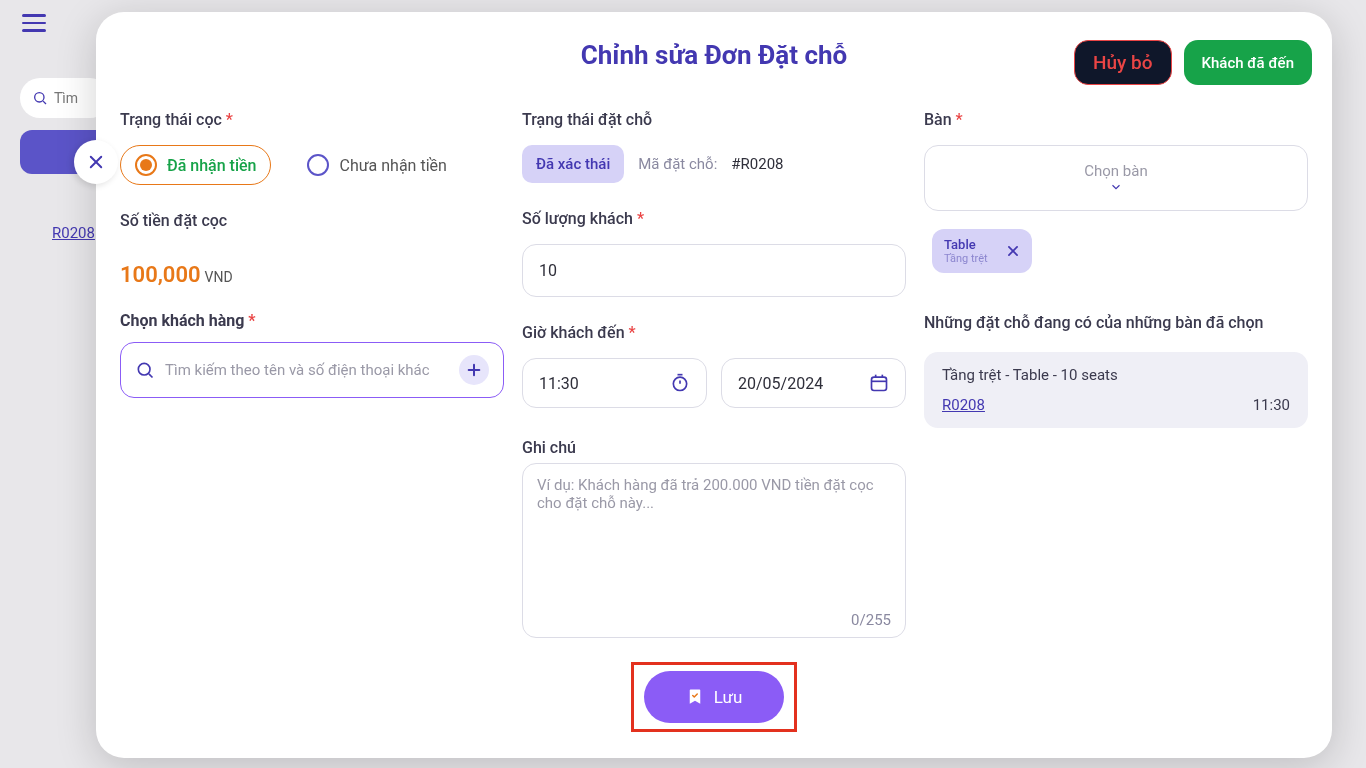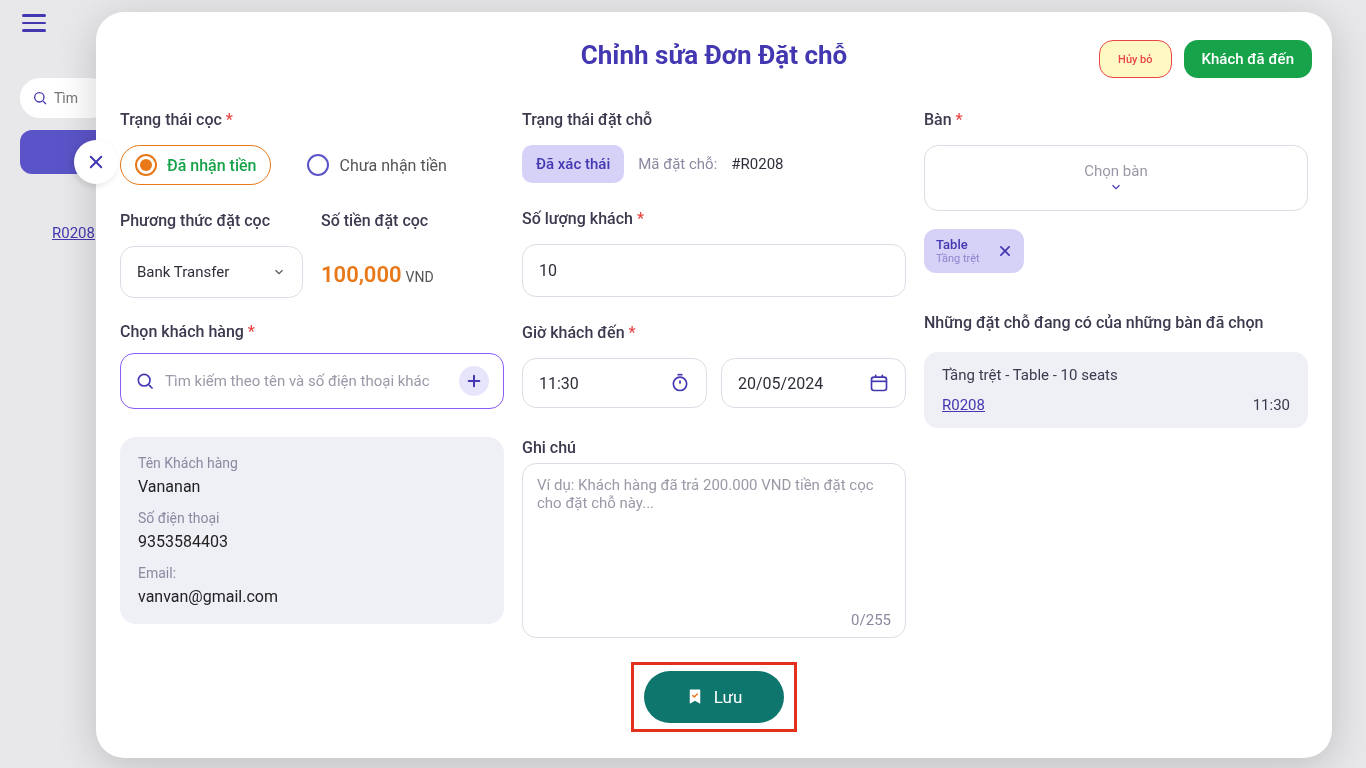--- a/index.html
+++ b/index.html
@@ -12,21 +12,21 @@
 .bg-add { position: absolute; top: 130px; left: 20px; width: 90px; height: 44px; background: #5b54c8; border-radius: 12px; }
 .bg-link { position: absolute; top: 224px; left: 52px; color:#4338b1; text-decoration: underline; font-size:15px; }
 
 .modal { position: absolute; top: 12px; left: 96px; right: 34px; bottom: 10px; background: #fff; border-radius: 28px; padding: 28px 20px 20px 20px; box-shadow: 0 8px 40px rgba(0,0,0,.18); }
 
 .close-btn { position: absolute; top: 128px; left: -22px; width: 44px; height: 44px; background:#fff; border-radius: 50%; display:flex; align-items:center; justify-content:center; box-shadow: -2px 2px 6px rgba(0,0,0,.12); cursor:pointer; }
 
 .header { display:flex; align-items:flex-start; justify-content:center; position:relative; height: 50px; margin-bottom: 20px; }
 .title { color:#4338b1; font-weight:700; font-size:26px; }
 .hdr-actions { position:absolute; right:0; display:flex; gap:12px; }
-.btn-cancel { border:1.5px solid #ea4545; color:#ea4545; background:#fef9c3; padding:10px 18px; border-radius:14px; font-size:11px; font-weight:500; cursor:pointer; }
+.btn-cancel { border:1.5px solid #ea4545; color:#ea4545; background:#0f172a; padding:10px 18px; border-radius:14px; font-size:19px; font-weight:500; cursor:pointer; }
 .btn-arrived { background:#17a349; color:#fff; border:none; padding:10px 18px; border-radius:14px; font-size:15px; font-weight:500; cursor:pointer; }
 
 .body { display:flex; gap:18px; padding: 0 4px; }
 .col { flex:1; display:flex; flex-direction:column; }
 .col-l { max-width: 390px; }
 .col-m { max-width: 400px; }
 .col-r { flex:1; }
 
 .label { color:#3b3a4e; font-size:16px; margin-bottom:16px; font-weight:500; }
 .req::after { content:" *"; color:#ea4545; }
@@ -41,21 +41,21 @@
 .radio.paid span.txt { color:#17a349; font-weight:500; }
 
 .row2 { display:flex; gap:18px; margin-bottom:24px; }
 .method-wrap { flex:1; }
 .amount-wrap { flex:1; }
 .select-box { border:1px solid #dcdce6; border-radius:14px; padding:16px 16px; display:flex; align-items:center; justify-content:space-between; cursor:pointer; font-size:15px; color:#2f2f3a; }
 .amount { display:flex; align-items:baseline; gap:4px; padding-top:16px; }
 .amount .num { color:#e87818; font-size:22px; font-weight:600; }
 .amount .cur { color:#555; font-size:14px; }
 
-.cust-label { margin-bottom:12px; }
+.cust-label { margin-bottom:12px;font-weight:bold; }
 .search-cust { border:1px solid #8b5cf6; border-radius:14px; padding:12px 14px; display:flex; align-items:center; gap:10px; }
 .search-cust input { border:none; outline:none; flex:1; font-size:15px; color:#333; }
 .search-cust input::placeholder { color:#9a99a7; }
 .add-cust { width:30px; height:30px; border-radius:50%; background:#e7e5fb; color:#4338b1; display:flex; align-items:center; justify-content:center; font-size:20px; font-weight:600; cursor:pointer; }
 
 .cust-card { background:#efeff6; border-radius:16px; padding:18px 18px; margin-top:28px; }
 .cust-card .k { color:#8a89a0; font-size:14px; margin-bottom:6px; }
 .cust-card .v { color:#222; font-size:16px; margin-bottom:14px; }
 
 .status-row { display:flex; align-items:center; gap:14px; margin-bottom:26px; }
@@ -70,36 +70,36 @@
 .arrival-row .tbox { flex:1; display:flex; align-items:center; justify-content:space-between; border:1px solid #dcdce6; border-radius:14px; padding:14px 16px; font-size:16px; color:#2f2f3a; cursor:pointer; }
 
 .note-label { margin-top:30px; margin-bottom:6px; font-size:16px; color:#3b3a4e; font-weight:500; }
 .textarea-wrap { border:1px solid #dcdce6; border-radius:14px; padding:12px 14px 8px; height:175px; display:flex; flex-direction:column; }
 .textarea-wrap textarea { border:none; outline:none; resize:none; flex:1; font-size:15px; color:#333; font-family:inherit; }
 .textarea-wrap textarea::placeholder { color:#9a99a7; }
 .counter { text-align:right; color:#8a89a0; font-size:15px; }
 
 .table-select { border:1px solid #dcdce6; border-radius:14px; padding:16px 16px; display:flex; align-items:center; justify-content:space-between; cursor:pointer; color:#9a99a7; font-size:15px; margin-bottom:18px;flex-direction:column; }
 
-.table-chip { background:#d6d2f7; border-radius:12px; padding:8px 12px; display:inline-flex; align-items:center; gap:18px; margin-bottom:40px; }
+.table-chip { background:#d6d2f7; border-radius:12px; padding:8px 12px; display:inline-flex; align-items:center; gap:18px; margin-bottom:40px;margin-left:8px; }
 .table-chip .meta { display:flex; flex-direction:column; }
 .table-chip .t { color:#4338b1; font-size:13px; font-weight:500; }
 .table-chip .f { color:#8c86cf; font-size:11px; }
 .table-chip .x { color:#4338b1; font-size:16px; cursor:pointer; font-weight:600; }
 
 .existing-label { color:#3b3a4e; font-size:16px; margin-bottom:20px; font-weight:500; }
 .exist-card { background:#efeff6; border-radius:14px; padding:14px 18px; }
 .exist-card .hdr { color:#3b3a4e; font-size:15px; margin-bottom:12px; }
 .exist-card .row { display:flex; justify-content:space-between; align-items:center; }
 .exist-card .link { color:#4338b1; text-decoration:underline; font-size:15px; cursor:pointer; }
 .exist-card .time { color:#3b3a4e; font-size:15px; }
 
 .footer { display:flex; justify-content:center; margin-top:24px; }
 .save-wrap { border:3px solid #e3311e; padding:6px 10px; display:inline-block; }
-.btn-save { background:#0f766e; color:#fff; border:none; border-radius:26px; padding:16px 42px; font-size:17px; display:flex; align-items:center; gap:10px; cursor:pointer; }
+.btn-save { background:#8b5cf6; color:#fff; border:none; border-radius:26px; padding:16px 42px; font-size:17px; display:flex; align-items:center; gap:10px; cursor:pointer; }
 
 svg { display:block; }
 .chev { width:14px; height:14px; }
 </style>
 </head>
 <body>
 
 <div class="bg-menu">
     <span></span>
     <span></span>
@@ -141,29 +141,20 @@
           <span class="dot"></span>
           <span class="txt">Đã nhận tiền</span>
         </div>
         <div class="radio unpaid">
           <span class="dot"></span>
           <span class="txt">Chưa nhận tiền</span>
         </div>
       </div>
 
       <div class="row2">
-        <div class="method-wrap">
-          <div class="label">Phương thức đặt cọc</div>
-          <div class="select-box">
-            <span>Bank Transfer</span>
-            <svg class="chev" viewBox="0 0 24 24" fill="none" stroke="#555" stroke-width="2">
-                <polyline points="6 9 12 15 18 9"></polyline>
-              </svg>
-          </div>
-        </div>
         <div class="amount-wrap">
           <div class="label">Số tiền đặt cọc</div>
           <div class="amount">
             <span class="num">100,000</span>
             <span class="cur">VND</span>
           </div>
         </div>
       </div>
 
       <div class="label req cust-label">Chọn khách hàng</div>
@@ -174,28 +165,20 @@
           </svg>
         <input placeholder="Tìm kiếm theo tên và số điện thoại khác" style="">
         <div class="add-cust">
           <svg width="16" height="16" viewBox="0 0 24 24" stroke="#4338b1" stroke-width="3" stroke-linecap="round">
               <line x1="12" y1="4" x2="12" y2="20"></line>
               <line x1="4" y1="12" x2="20" y2="12"></line>
             </svg>
         </div>
       </div>
 
-      <div class="cust-card">
-        <div class="k">Tên Khách hàng</div>
-        <div class="v">Vananan</div>
-        <div class="k">Số điện thoại</div>
-        <div class="v">9353584403</div>
-        <div class="k">Email:</div>
-        <div class="v" style="margin-bottom:0">vanvan@gmail.com</div>
-      </div>
     </div>
 
     <div class="col col-m">
       <div class="label">Trạng thái đặt chỗ</div>
       <div class="status-row">
         <span class="badge-confirmed">Đã xác thái</span>
         <span class="res-code-lbl">Mã đặt chỗ:</span>
         <span class="res-code">#R0208</span>
       </div>
 

